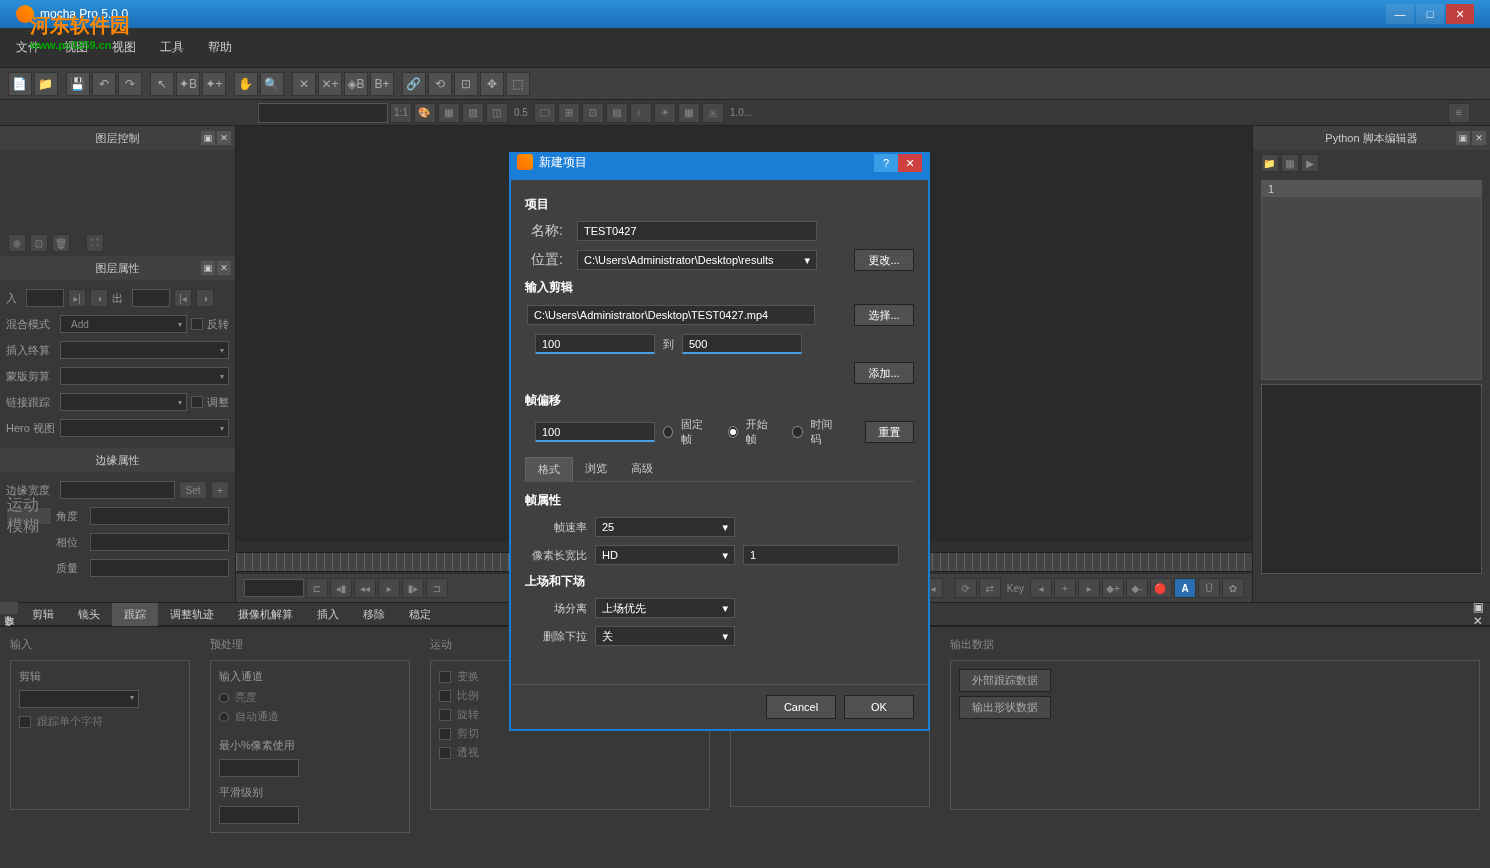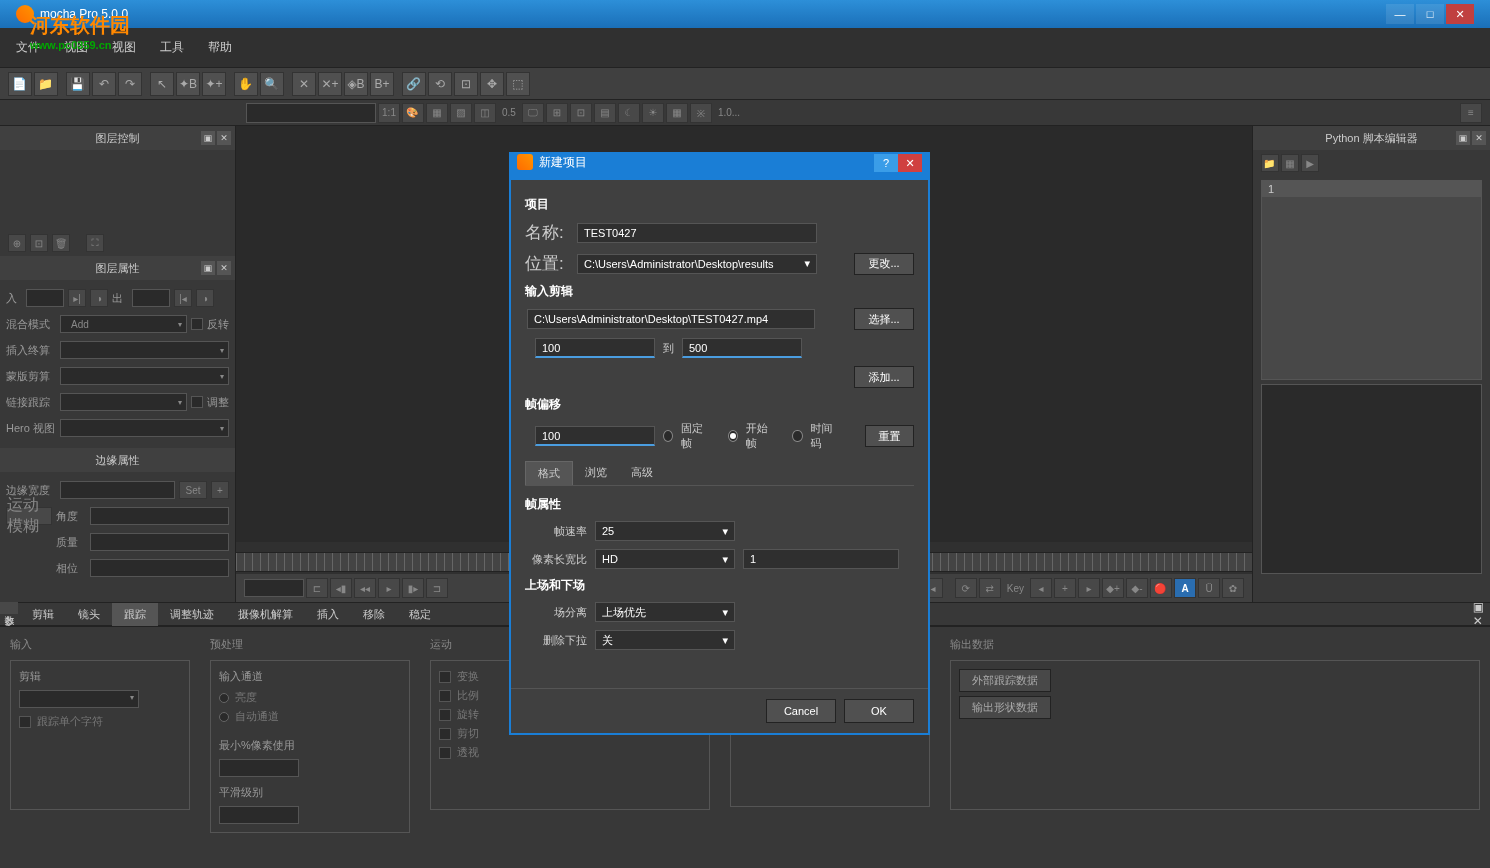--- a/index.html
+++ b/index.html
@@ -18,21 +18,21 @@
 
 .menubar { height: 40px; background: #303030; display: flex; align-items: center; padding: 0 4px; border-bottom: 1px solid #222; }
 .menu-item { padding: 0 12px; color: #ccc; }
 
 
 .top-toolbar { height: 32px; background: #404040; display: flex; align-items: center; padding: 0 8px; gap: 2px; border-bottom: 1px solid #222; }
 .tool-btn { width: 24px; height: 24px; background: #505050; border: 1px solid #333; display: flex; align-items: center; justify-content: center; font-size: 12px; color: #aaa; }
 .tool-sep { width: 4px; }
 
 
-.sec-toolbar { height: 26px; background: #383838; display: flex; align-items: center; padding: 0 8px; gap: 2px; border-bottom: 1px solid #222; }
+.sec-toolbar { height: 26px; background: #383838; display: flex; align-items: center; padding: 0 20px; gap: 2px; border-bottom: 1px solid #222; }
 .sec-combo { width: 130px; height: 20px; background: #2a2a2a; border: 1px solid #555; }
 .sec-btn { width: 22px; height: 20px; background: #484848; border: 1px solid #333; color: #888; font-size: 10px; display: flex; align-items: center; justify-content: center; }
 .sec-text { font-size: 10px; color: #888; padding: 0 4px; }
 
 
 .main-area { display: flex; height: 476px; }
 .left-panel { width: 236px; background: #383838; border-right: 1px solid #222; }
 .center-panel { flex: 1; background: #303030; position: relative; }
 .right-panel { width: 238px; background: #383838; border-left: 1px solid #222; }
 
@@ -86,21 +86,21 @@
 .dialog-overlay { position: absolute; left: 509px; top: 152px; width: 421px; background: #404040; border: 2px solid #1a7ed6; z-index: 100; }
 .dlg-title { height: 26px; background: #1a7ed6; display: flex; padding: 0 6px; color: #fff; font-size: 12px; }
 .dlg-title-icon { width: 16px; height: 16px; background: linear-gradient(45deg, #ff6b00, #ff9500); border-radius: 3px; margin-right: 6px; }
 .dlg-title-btns { margin-left: auto; display: flex; }
 .dlg-title-btn { width: 24px; height: 18px; display: flex; align-items: center; justify-content: center; font-size: 11px; }
 .dlg-title-btn.help { background: #3a9de8; }
 .dlg-title-btn.close { background: #d04040; }
 .dlg-body { padding: 10px 14px; }
 .dlg-section { font-size: 12px; font-weight: bold; color: #fff; margin: 6px 0 8px 0; }
 .dlg-row { display: flex; align-items: center; gap: 8px; margin-bottom: 8px; }
-.dlg-lbl { width: 44px; text-align: left; font-size: 17px; color: #ccc; }
+.dlg-lbl { width: 44px; text-align: center; font-size: 14px; color: #ccc; }
 .dlg-lbl-w { width: 62px; text-align: right; font-size: 11px; color: #ccc; }
 .dlg-input { flex: 1; height: 20px; background: #2f2f2f; border: 1px solid #555; color: #fff; padding: 0 6px; font-size: 11px; }
 .dlg-input-sm { width: 120px; height: 20px; background: #2f2f2f; border: 1px solid #555; border-bottom: 2px solid #4a9de0; color: #fff; padding: 0 6px; font-size: 11px; }
 .dlg-combo { flex: 1; height: 20px; background: #2f2f2f; border: 1px solid #555; color: #fff; padding: 0 6px; font-size: 11px; display: flex; align-items: center; position: relative; }
 .dlg-combo::after { content: "▾"; position: absolute; right: 6px; }
 .dlg-btn { width: 60px; height: 22px; background: #505050; border: 1px solid #222; color: #fff; font-size: 11px; display: flex; align-items: center; justify-content: center; }
 .dlg-radio { width: 12px; height: 12px; border-radius: 50%; border: 1px solid #888; background: #2a2a2a; display: inline-flex; align-items: center; justify-content: center; }
 .dlg-radio.checked::after { content: ""; width: 6px; height: 6px; border-radius: 50%; background: #fff; }
 .dlg-radio-lbl { font-size: 11px; color: #ccc; margin-right: 12px; }
 .dlg-tabs { display: flex; border-bottom: 1px solid #555; margin-top: 10px; }
@@ -259,26 +259,26 @@
           </div>
         <div class="panel-icon-btn">+</div>
       </div>
       <div class="panel-row">
         <div class="panel-icon-btn" style="width:46px;font-size:16px">运动模糊</div>
         <span class="panel-label" style="width:30px">角度</span>
         <div class="panel-input" style="flex:1"></div>
       </div>
       <div class="panel-row">
         <span style="width:46px"></span>
+        <span class="panel-label" style="width:30px">相位</span>
+        <div class="panel-input" style="flex:1"></div>
+      </div>
+      <div class="panel-row">
+        <span style="width:46px"></span>
         <span class="panel-label" style="width:30px">质量</span>
-        <div class="panel-input" style="flex:1"></div>
-      </div>
-      <div class="panel-row">
-        <span style="width:46px"></span>
-        <span class="panel-label" style="width:30px">相位</span>
         <div class="panel-input" style="flex:1"></div>
       </div>
     </div>
   </div>
 
   <div class="center-panel">
     <div class="viewer"></div>
     <div class="timeline-ruler"></div>
     <div class="transport">
       <div class="panel-input" style="width:60px"></div>

